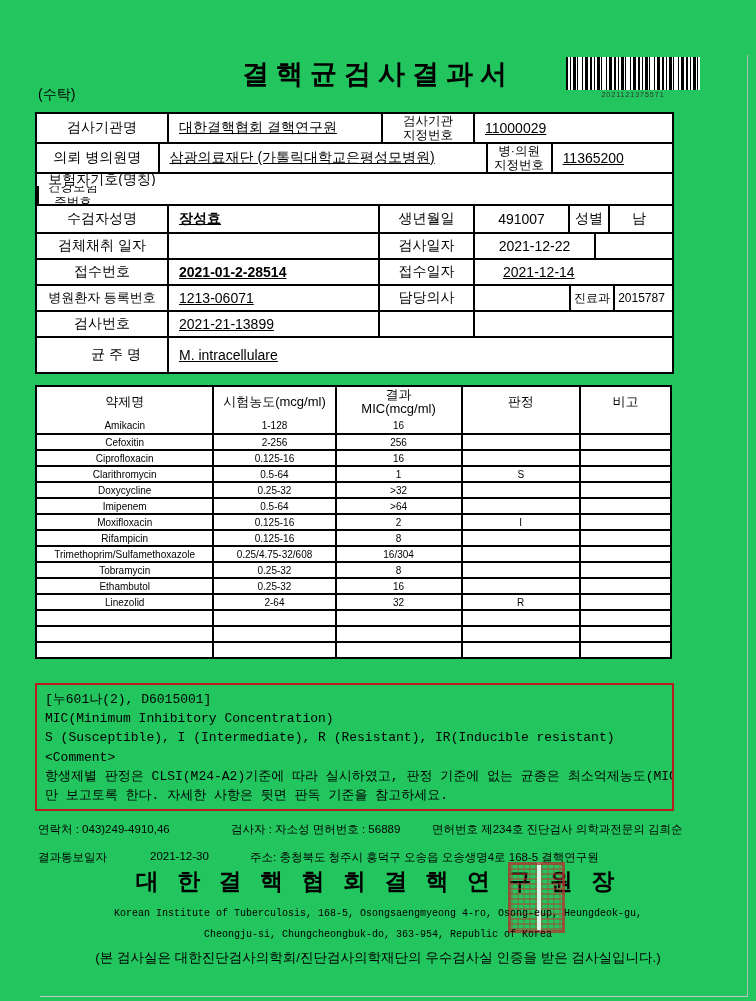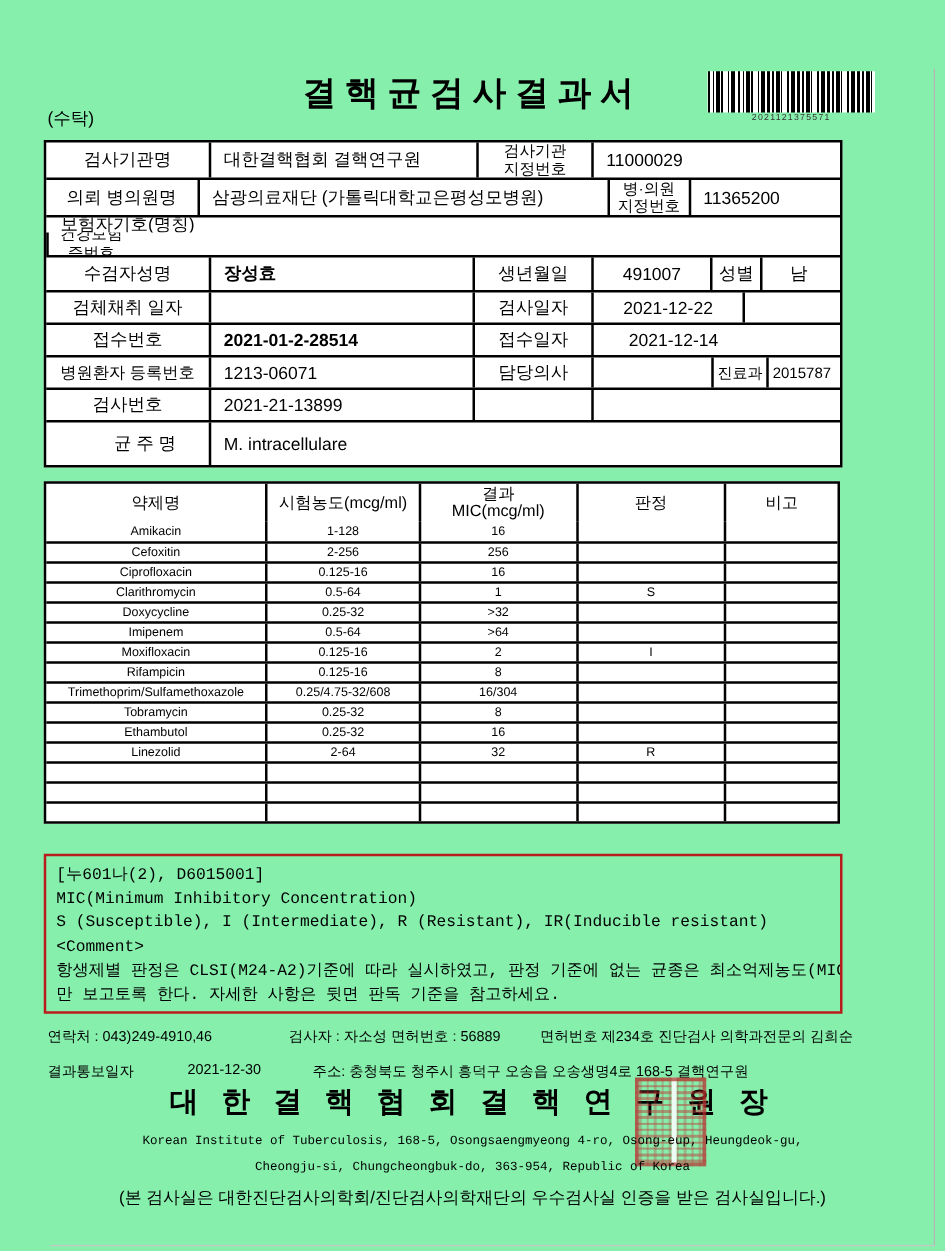--- a/index.html
+++ b/index.html
@@ -1,18 +1,18 @@
 <!DOCTYPE html>
 <html><head>
 <meta charset="utf-8">
 <style>
   * { margin:0; padding:0; box-sizing:border-box; }
   html,body { background:#e8e8e8; }
   .page {
-    position:relative; width:756px; height:1001px; background:#86efac;
+    position:relative; width:756px; height:1001px; background:#22c55e;
     font-family:"Liberation Sans","DejaVu Sans",sans-serif; color:#000;
     margin:0 auto; overflow:hidden;
   }
   
   .scan-edge-r { position:absolute; right:8px; top:55px; bottom:4px; width:1px; background:#b5b5b5; }
   .scan-edge-b { position:absolute; right:8px; bottom:4px; left:40px; height:1px; background:#c5c5c5; }
 
   .consign { position:absolute; left:38px; top:86px; font-size:14px; }
   .title {
     position:absolute; left:0; top:56px; width:100%; text-align:center;
@@ -30,21 +30,21 @@
     font-size:7px; letter-spacing:1px; color:#333;
   }
 
   
   .itable { position:absolute; left:35px; top:112px; width:639px; border:2px solid #000; background:#fff; }
   .irow { display:flex; }
   .irow + .irow { border-top:2px solid #000; }
   .c { display:flex; align-items:center; justify-content:center; font-size:14px; overflow:hidden; }
   .c + .c { border-left:2px solid #000; }
   .lab { text-align:center; }
-  .vl { justify-content:flex-start; padding-left:10px; }
+  .vl { justify-content:flex-start; padding-left:10px;text-decoration:underline; }
   .b { font-weight:bold; }
   .two { display:flex; flex-direction:column; align-items:center; justify-content:center; font-size:12.5px; line-height:1.15; }
 
   
   .dtable { position:absolute; left:35px; top:385px; width:637px; border:2px solid #000; background:#fff; }
   .drow { display:flex; }
   .drow + .drow { border-top:2px solid #000; }
   .dh { height:30px; }
   .dr { height:16px; }
   .dc { display:flex; align-items:center; justify-content:center; overflow:hidden; }

